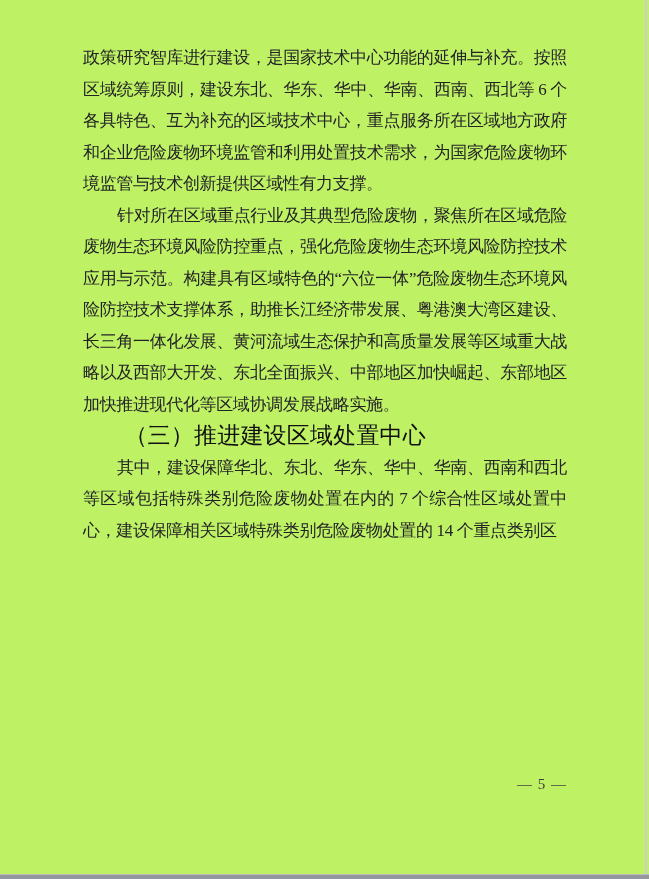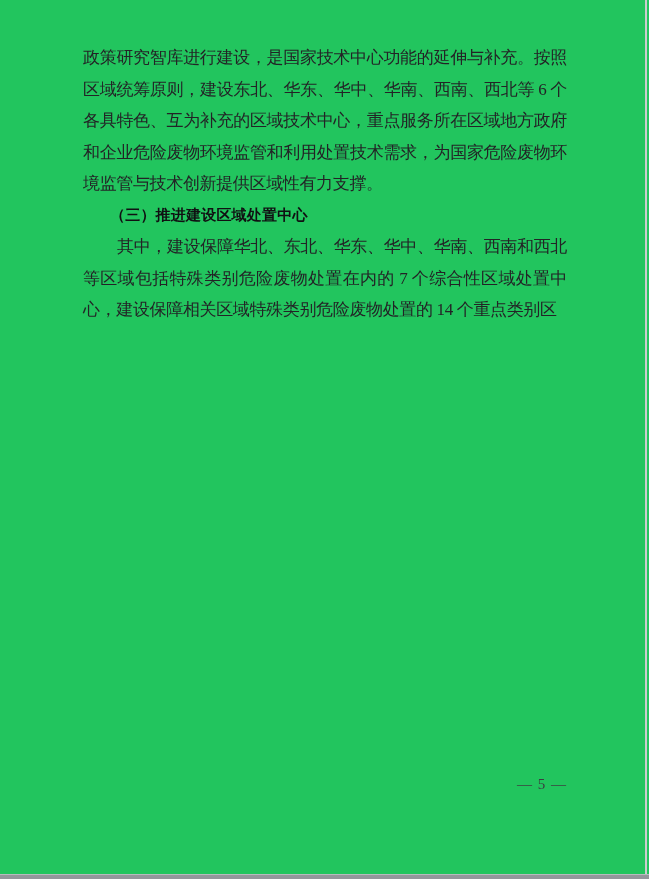--- a/index.html
+++ b/index.html
@@ -4,21 +4,21 @@
 <style>
   html, body {
     margin: 0;
     padding: 0;
     background: #ffffff;
   }
   .page {
     position: relative;
     width: 649px;
     height: 879px;
-    background: #22c55e;
+    background: #bef264;
     overflow: hidden;
     font-family: "Liberation Serif", "DejaVu Serif", serif;
   }
   .doc-body {
     position: absolute;
     left: 83px;
     top: 42px;
     width: 484px;
     color: #232326;
     font-size: 17px;
@@ -30,23 +30,23 @@
   .doc-body h3 {
     margin: 0;
     padding: 0;
     font-size: 17px;
     font-weight: normal;
   }
   .doc-body .indent {
     text-indent: 2em;
   }
   .doc-body h3.heading {
-    font-weight: bold;
+    font-weight: normal;
     color: #101012;
-    font-size: 15px;
+    font-size: 23px;
     text-indent: 1.8em;
     letter-spacing: 0.2px;
   }
   .footer {
     position: absolute;
     top: 776px;
     right: 82px;
     font-size: 15px;
     color: #3c3c40;
     letter-spacing: 1px;
@@ -69,20 +69,21 @@
     border-top: 1px solid #b9bbbe;
   }
 </style>
 </head>
 <body>
 
 <div class="page">
 
   <div class="doc-body" id="doc-body">
       <p class="body">政策研究智库进行建设，是国家技术中心功能的延伸与补充。按照区域统筹原则，建设东北、华东、华中、华南、西南、西北等 6 个各具特色、互为补充的区域技术中心，重点服务所在区域地方政府和企业危险废物环境监管和利用处置技术需求，为国家危险废物环境监管与技术创新提供区域性有力支撑。</p>
+      <p class="body indent">针对所在区域重点行业及其典型危险废物，聚焦所在区域危险废物生态环境风险防控重点，强化危险废物生态环境风险防控技术应用与示范。构建具有区域特色的“六位一体”危险废物生态环境风险防控技术支撑体系，助推长江经济带发展、粤港澳大湾区建设、长三角一体化发展、黄河流域生态保护和高质量发展等区域重大战略以及西部大开发、东北全面振兴、中部地区加快崛起、东部地区加快推进现代化等区域协调发展战略实施。</p>
       <h3 class="heading indent">（三）推进建设区域处置中心</h3>
       <p class="body indent">其中，建设保障华北、东北、华东、华中、华南、西南和西北等区域包括特殊类别危险废物处置在内的 7 个综合性区域处置中心，建设保障相关区域特殊类别危险废物处置的 14 个重点类别区</p>
     </div>
 
   <div class="footer">
     <span>— 5 —</span>
   </div>
 
   <div class="scan-edge-right"></div>
   <div class="scan-edge-bottom"></div>

